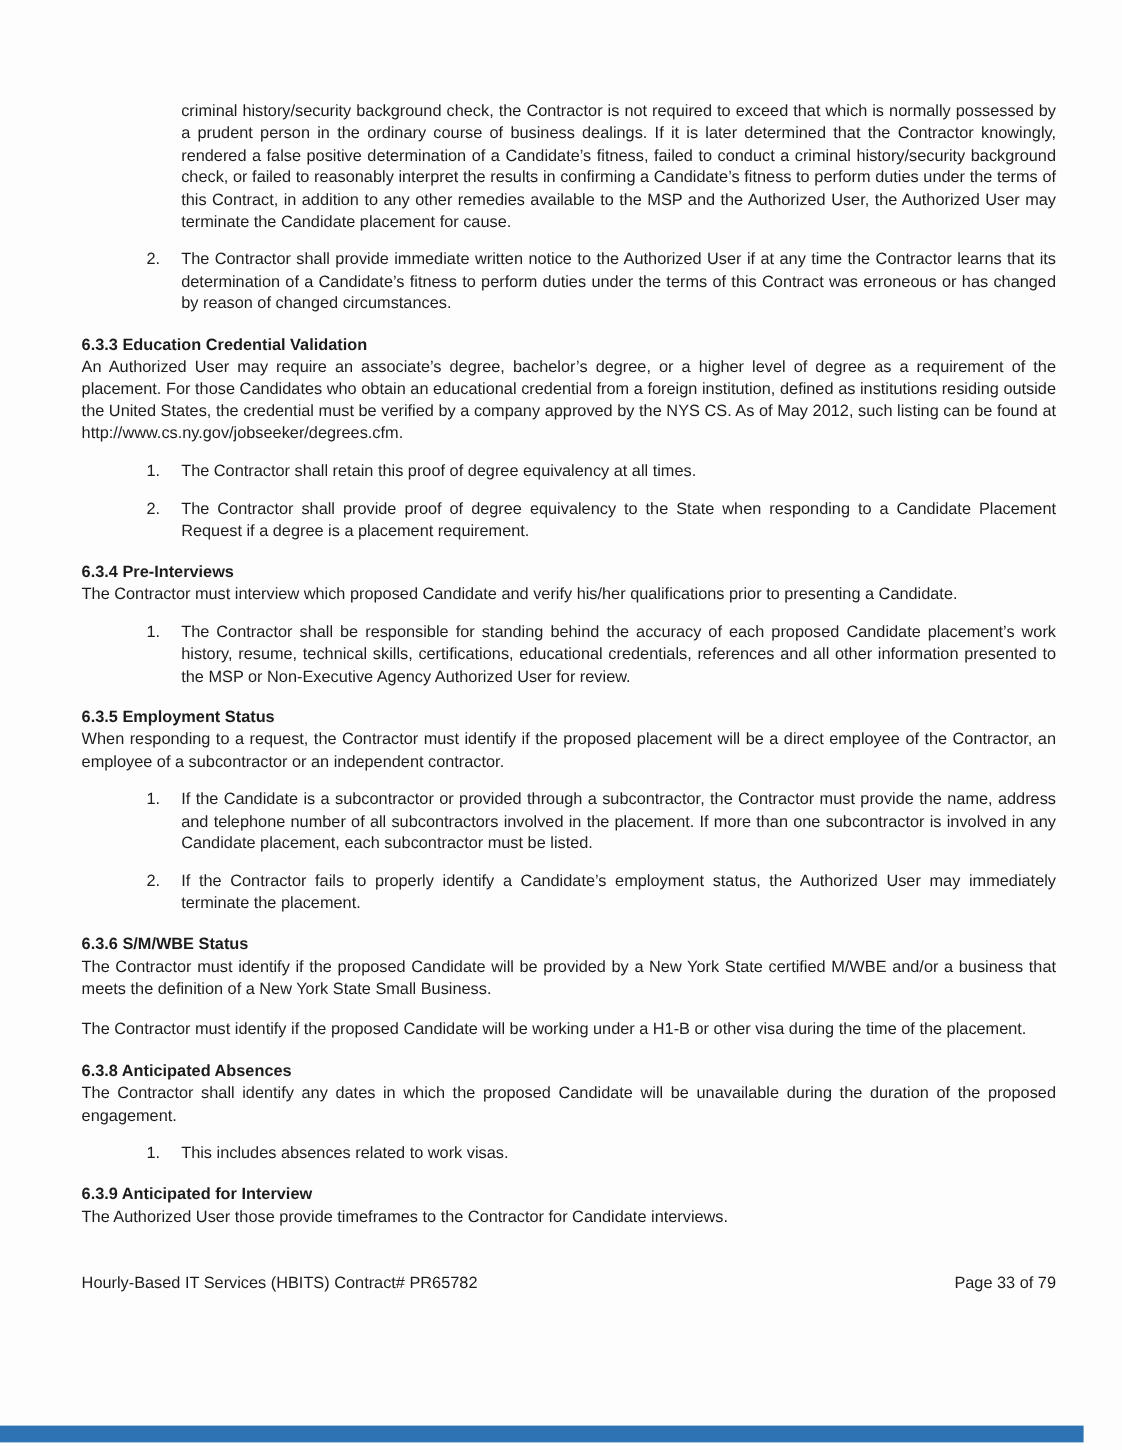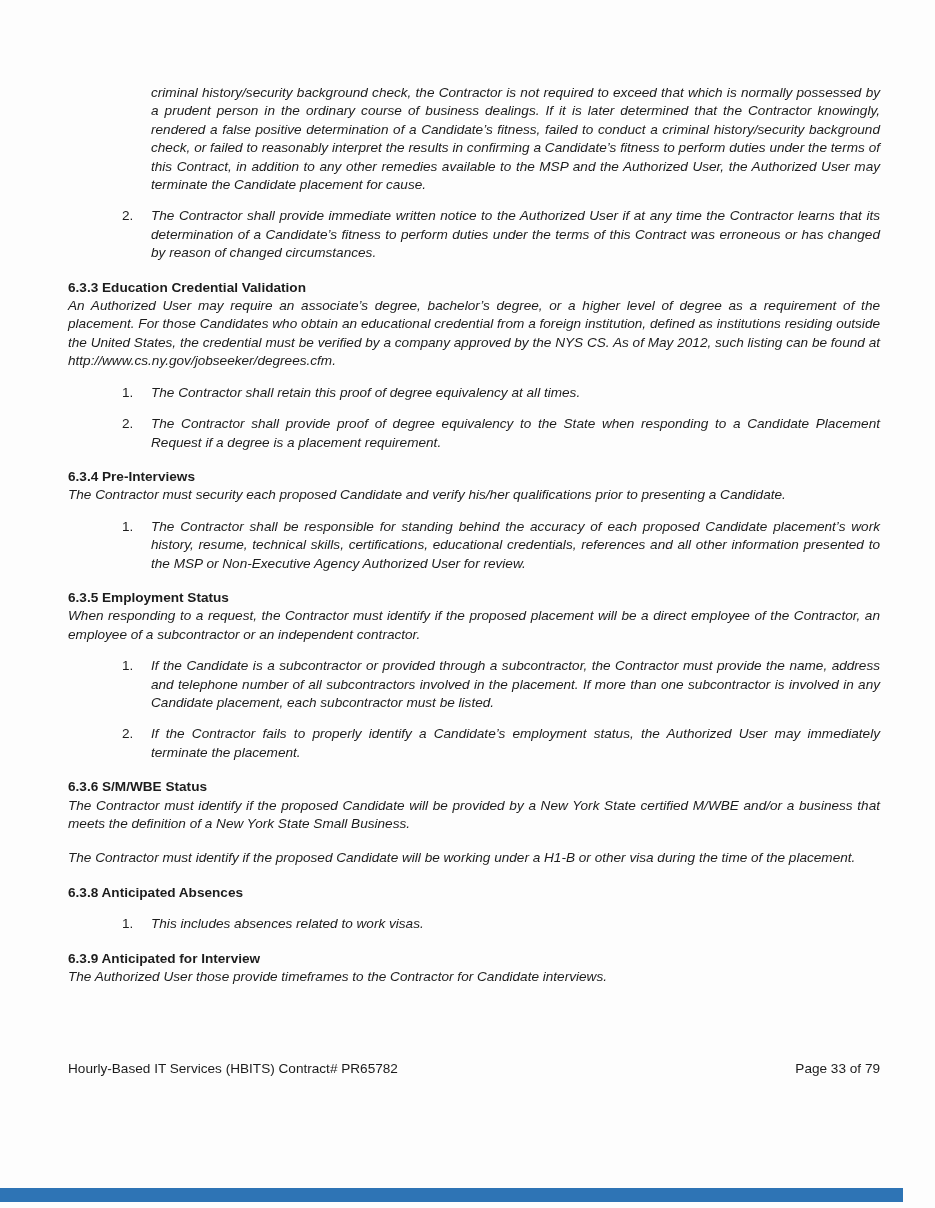--- a/index.html
+++ b/index.html
@@ -4,21 +4,21 @@
 <style>
   * { box-sizing: border-box; }
   html, body { margin: 0; padding: 0; }
   body {
     width: 935px; height: 1208px; position: relative; overflow: hidden;
     background: #fdfdfd;
     font-family: "Liberation Sans", "DejaVu Sans", sans-serif;
     font-size: 13.6px; line-height: 18.4px; color: #1c1c1c;
   }
   .content { position: absolute; top: 84px; left: 68px; width: 812px; }
-  .justify { text-align: justify; font-style: italic; }
+  .justify { text-align: justify; }
   .cont-para { margin-left: 83px; }
   .list-item { position: relative; margin-left: 54px; padding-left: 29px; margin-top: 13px; }
   .list-item .num { position: absolute; left: 0; top: 0; }
   .section { margin-top: 16px; }
   .section-heading { font-weight: bold; }
   .footer {
     position: absolute; top: 1060px; left: 68px; right: 55px;
     display: flex; justify-content: space-between; align-items: baseline;
   }
   .footer b { font-weight: normal; }
@@ -44,21 +44,21 @@
       <div class="justify">The Contractor shall retain this proof of degree equivalency at all times.</div>
     </div>
     <div class="list-item">
       <div class="num">2.</div>
       <div class="justify">The Contractor shall provide proof of degree equivalency to the State when responding to a Candidate Placement Request if a degree is a placement requirement.</div>
     </div>
   </div>
 
   <div class="section">
     <div class="section-heading">6.3.4 Pre-Interviews</div>
-    <div class="justify">The Contractor must security each proposed Candidate and verify his/her qualifications prior to presenting a Candidate.</div>
+    <div class="justify">The Contractor must interview which proposed Candidate and verify his/her qualifications prior to presenting a Candidate.</div>
     <div class="list-item">
       <div class="num">1.</div>
       <div class="justify">The Contractor shall be responsible for standing behind the accuracy of each proposed Candidate placement’s work history, resume, technical skills, certifications, educational credentials, references and all other information presented to the MSP or Non-Executive Agency Authorized User for review.</div>
     </div>
   </div>
 
   <div class="section">
     <div class="section-heading">6.3.5 Employment Status</div>
     <div class="justify">When responding to a request, the Contractor must identify if the proposed placement will be a direct employee of the Contractor, an employee of a subcontractor or an independent contractor.</div>
     <div class="list-item">
@@ -75,20 +75,21 @@
     <div class="section-heading">6.3.6 S/M/WBE Status</div>
     <div class="justify">The Contractor must identify if the proposed Candidate will be provided by a New York State certified M/WBE and/or a business that meets the definition of a New York State Small Business.</div>
   </div>
 
   <div class="section">
     <div class="justify">The Contractor must identify if the proposed Candidate will be working under a H1-B or other visa during the time of the placement.</div>
   </div>
 
   <div class="section">
     <div class="section-heading">6.3.8 Anticipated Absences</div>
+    <div class="justify">The Contractor shall identify any dates in which the proposed Candidate will be unavailable during the duration of the proposed engagement.</div>
     <div class="list-item">
       <div class="num">1.</div>
       <div class="justify">This includes absences related to work visas.</div>
     </div>
   </div>
 
   <div class="section">
     <div class="section-heading">6.3.9 Anticipated for Interview</div>
     <div class="justify">The Authorized User those provide timeframes to the Contractor for Candidate interviews.</div>
   </div>

